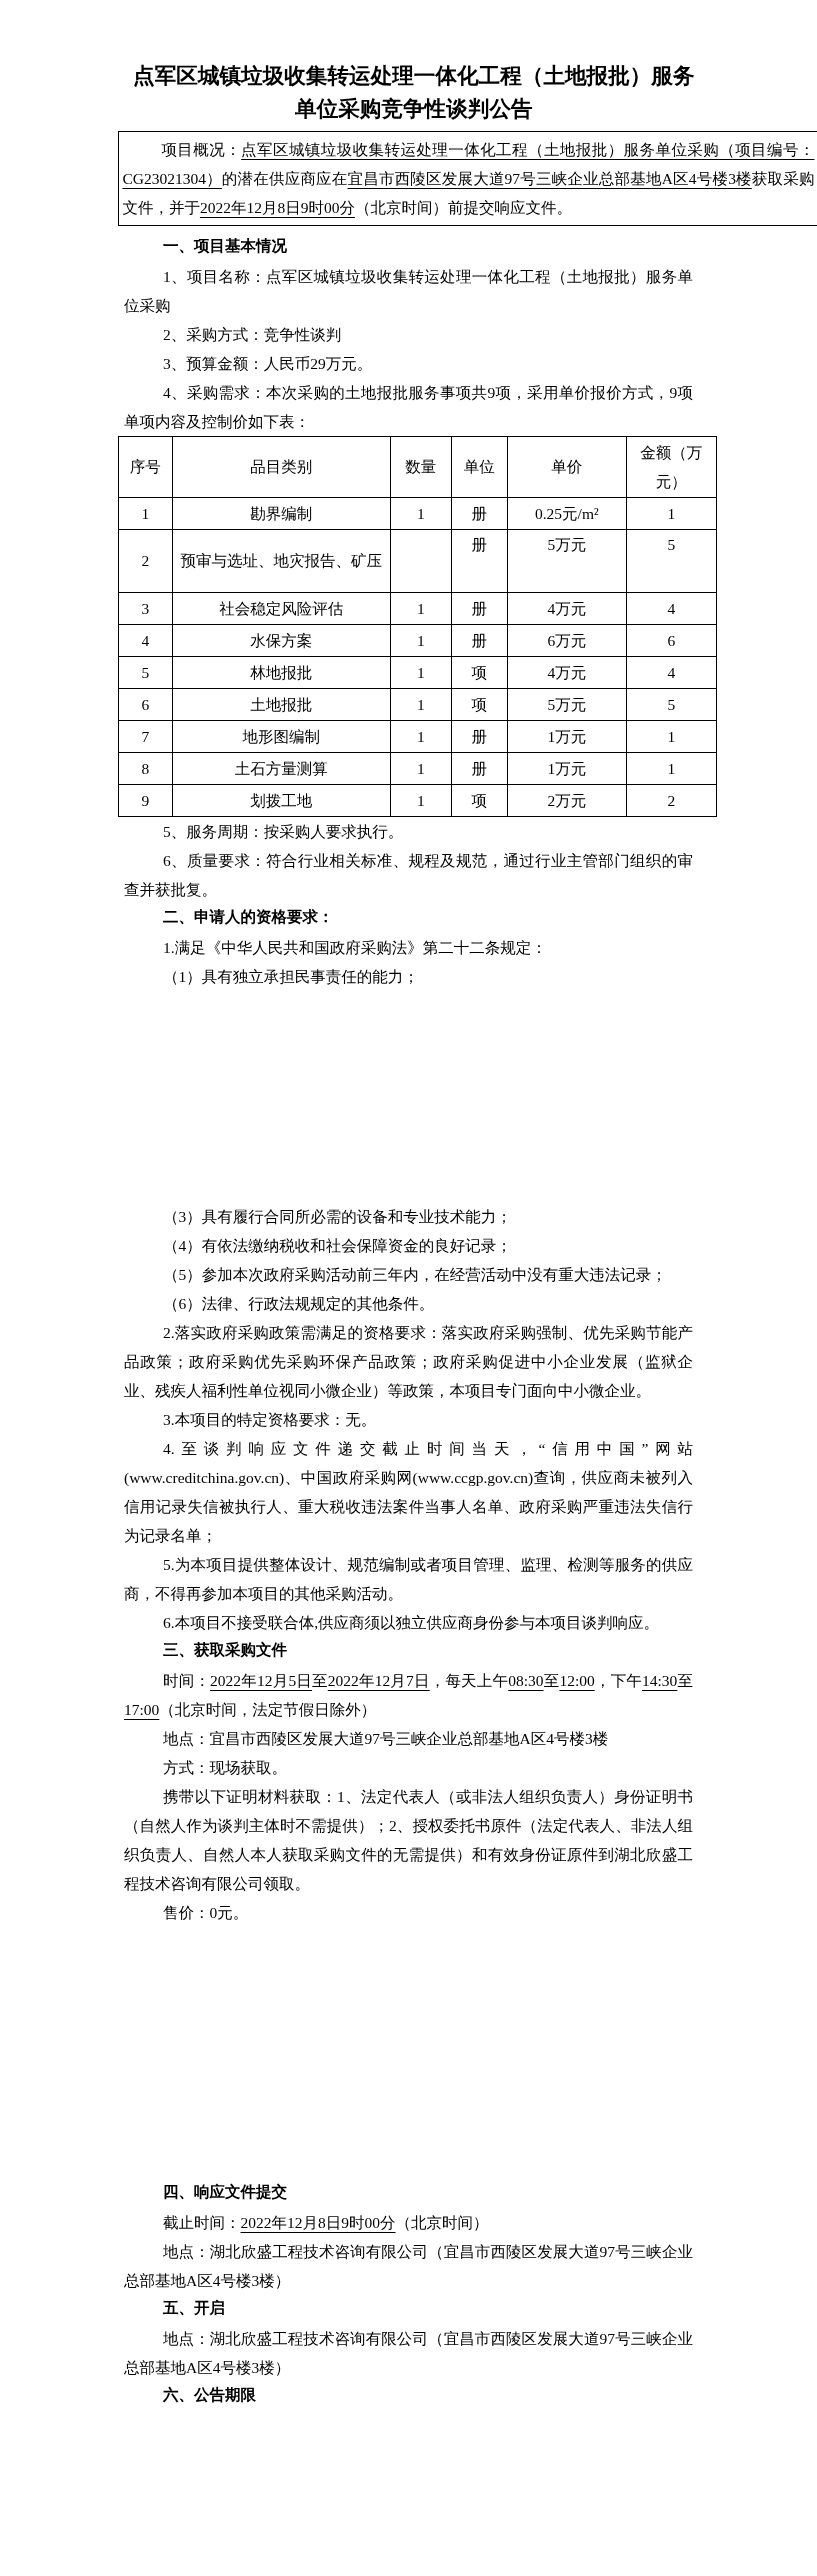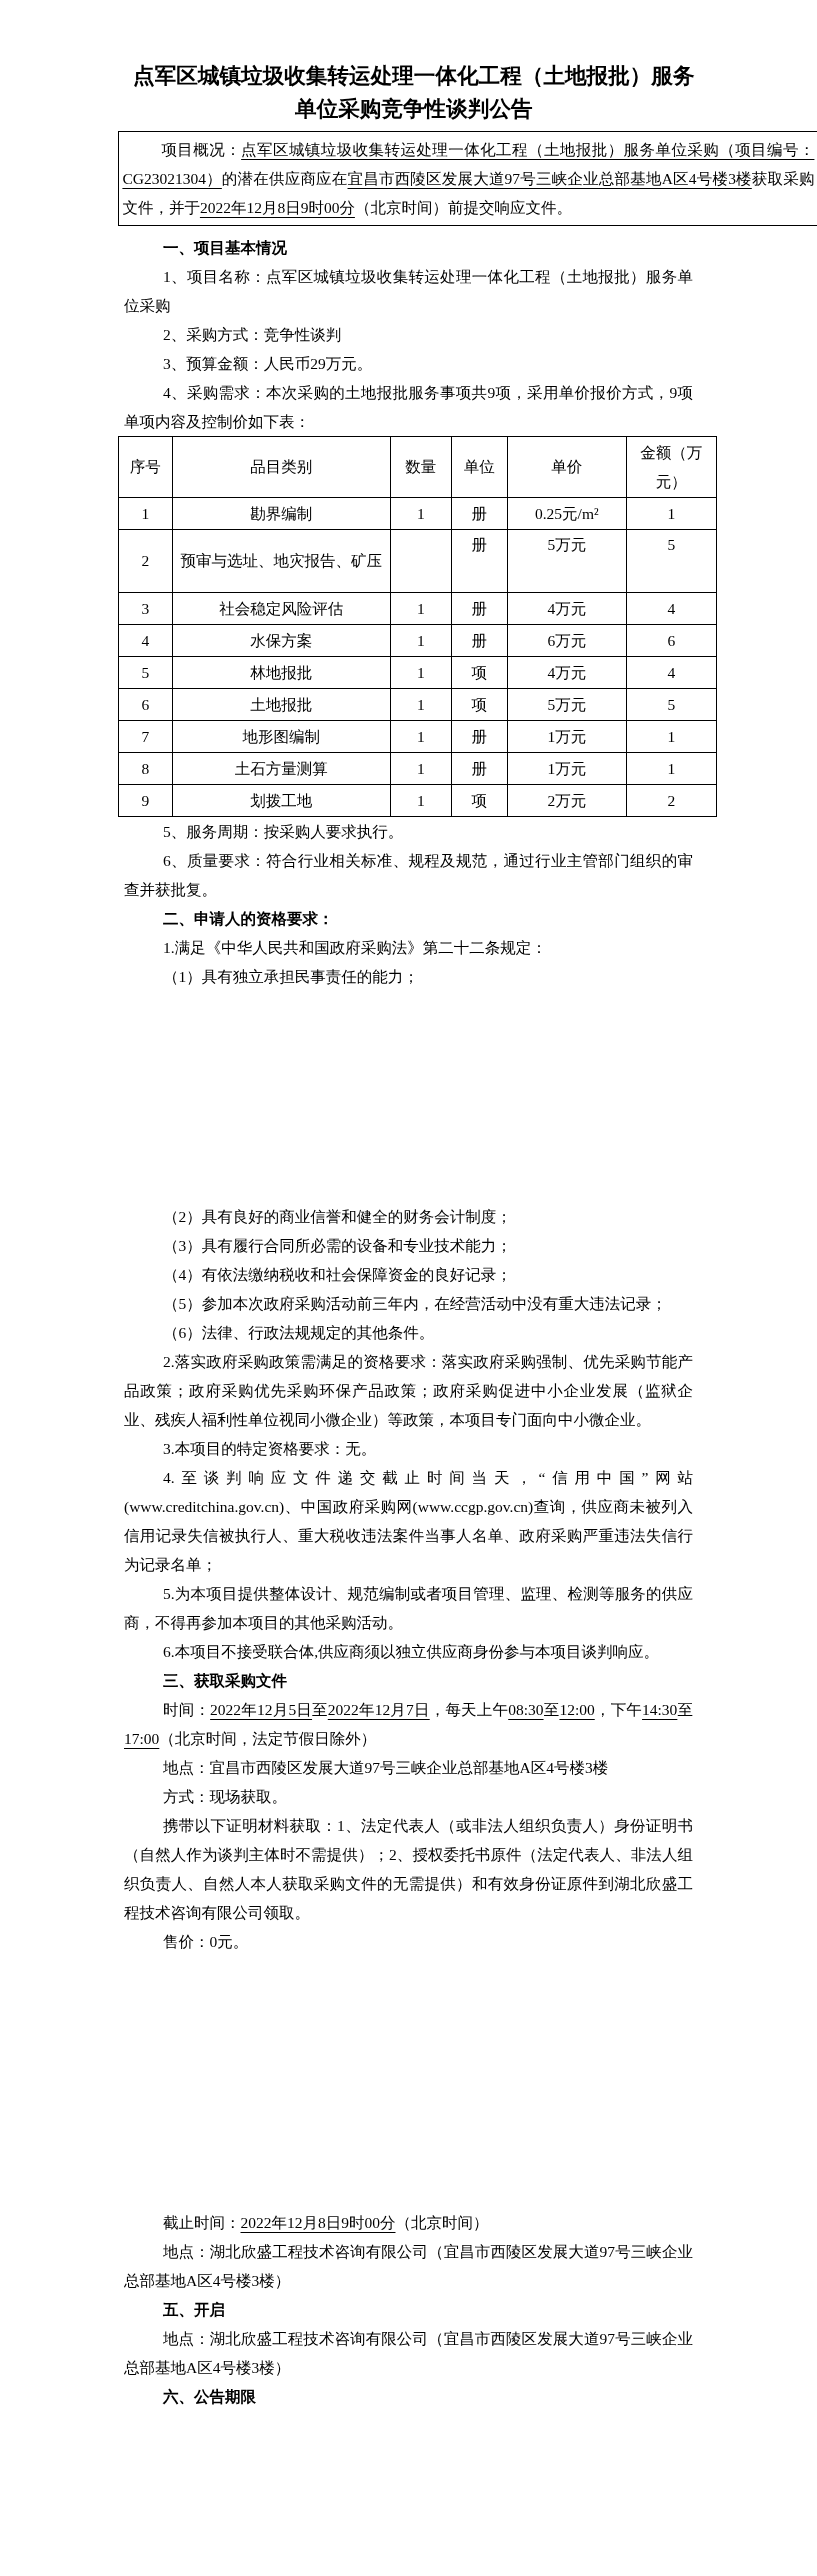--- a/index.html
+++ b/index.html
@@ -2,21 +2,21 @@
 <html style="font-size:8.2px"><head>
 <meta charset="utf-8">
 <style>
   html,body{margin:0;padding:0;background:#ffffff;}
   .page{position:relative;width:818px;height:3470px;background:#fff;overflow:hidden;
         font-family:"Liberation Serif","DejaVu Serif",serif;color:#000;}
   .col{position:absolute;left:124px;top:0;width:569px;font-size:15.5px;line-height:29px;text-align:justify;}
   .title{font-size:21.6px;line-height:33px;font-weight:bold;text-align:center;text-indent:0;
          padding-top:60px;margin:0 0 0 -6.2px;width:592px;}
   p{margin:0;text-indent:39px;}
-  .hd{font-weight:bold;font-family:Liberation Serif, serif;}
+  .hd{font-weight:bold;font-family:Liberation Mono, monospace;}
   .box{box-sizing:border-box;border:1.5px solid #000;margin:5.2px 0 6.2px -6.2px;width:712px;
        padding:3.1px 14.4px 3.1px 3.6px;}
   .useg{text-decoration:underline;text-underline-offset:3.6px;text-decoration-thickness:1px;}
   .spacer{width:100%;}
   table.items{border-collapse:collapse;margin-left:-6.2px;width:598px;table-layout:fixed;}
   table.items td{border:1px solid #000;text-align:center;vertical-align:middle;
                  padding:0 2.1px;font-size:15.5px;line-height:29px;overflow:hidden;}
   table.items tr.hrow td{height:60px;}
   table.items tr.r1 td{height:31px;}
   table.items tr.r2 td{height:62px;}
@@ -138,40 +138,40 @@
 
     <p>5、服务周期：按采购人要求执行。</p>
     <p>6、质量要求：符合行业相关标准、规程及规范，通过行业主管部门组织的审查并获批复。</p>
 
     <p class="hd">二、申请人的资格要求：</p>
     <p>1.满足《中华人民共和国政府采购法》第二十二条规定：</p>
     <p>（1）具有独立承担民事责任的能力；</p>
 
     <div class="spacer" style="height:211px"></div>
 
-    <p>（2）具有良好的商业信誉和健全的财务会计制度；</p>
     <p>（3）具有履行合同所必需的设备和专业技术能力；</p>
     <p>（4）有依法缴纳税收和社会保障资金的良好记录；</p>
     <p>（5）参加本次政府采购活动前三年内，在经营活动中没有重大违法记录；</p>
     <p>（6）法律、行政法规规定的其他条件。</p>
     <p>2.落实政府采购政策需满足的资格要求：落实政府采购强制、优先采购节能产品政策；政府采购优先采购环保产品政策；政府采购促进中小企业发展（监狱企业、残疾人福利性单位视同小微企业）等政策，本项目专门面向中小微企业。</p>
     <p>3.本项目的特定资格要求：无。</p>
     <p>4.至谈判响应文件递交截止时间当天，“信用中国”网站(www.creditchina.gov.cn)、中国政府采购网(www.ccgp.gov.cn)查询，供应商未被列入信用记录失信被执行人、重大税收违法案件当事人名单、政府采购严重违法失信行为记录名单；</p>
     <p>5.为本项目提供整体设计、规范编制或者项目管理、监理、检测等服务的供应商，不得再参加本项目的其他采购活动。</p>
     <p>6.本项目不接受联合体,供应商须以独立供应商身份参与本项目谈判响应。</p>
 
     <p class="hd">三、获取采购文件</p>
     <p><span>时间：</span><span class="useg">2022年12月5日</span><span>至</span><span class="useg">2022年12月7日</span><span>，每天上午</span><span class="useg">08:30</span><span>至</span><span class="useg">12:00</span><span>，下午</span><span class="useg">14:30</span><span>至</span><span class="useg">17:00</span><span>（北京时间，法定节假日除外）</span></p>
     <p>地点：宜昌市西陵区发展大道97号三峡企业总部基地A区4号楼3楼</p>
     <p>方式：现场获取。</p>
     <p>携带以下证明材料获取：1、法定代表人（或非法人组织负责人）身份证明书（自然人作为谈判主体时不需提供）；2、授权委托书原件（法定代表人、非法人组织负责人、自然人本人获取采购文件的无需提供）和有效身份证原件到湖北欣盛工程技术咨询有限公司领取。</p>
     <p>售价：0元。</p>
 
     <div class="spacer" style="height:252px"></div>
 
+    <p class="hd">四、响应文件提交</p>
     <p><span>截止时间：</span><span class="useg">2022年12月8日9时00分</span><span>（北京时间）</span></p>
     <p>地点：湖北欣盛工程技术咨询有限公司（宜昌市西陵区发展大道97号三峡企业总部基地A区4号楼3楼）</p>
 
     <p class="hd">五、开启</p>
     <p>地点：湖北欣盛工程技术咨询有限公司（宜昌市西陵区发展大道97号三峡企业总部基地A区4号楼3楼）</p>
 
     <p class="hd">六、公告期限</p>
 
   </div>
 

